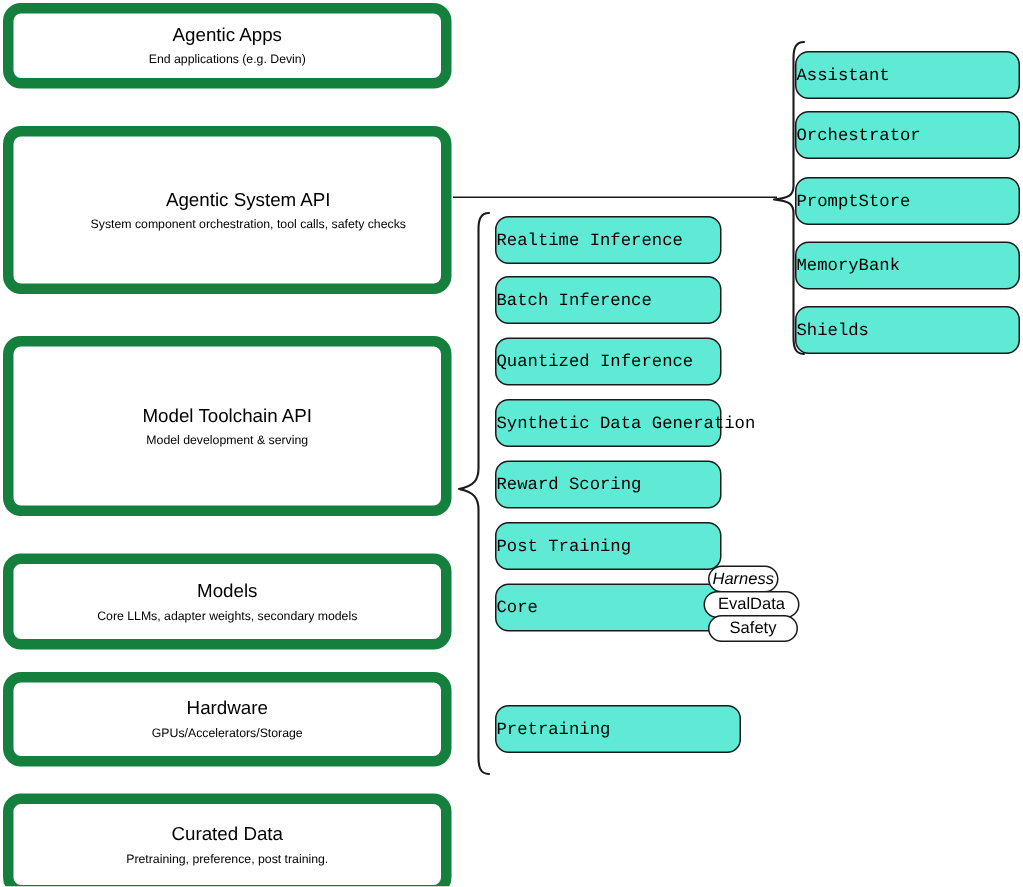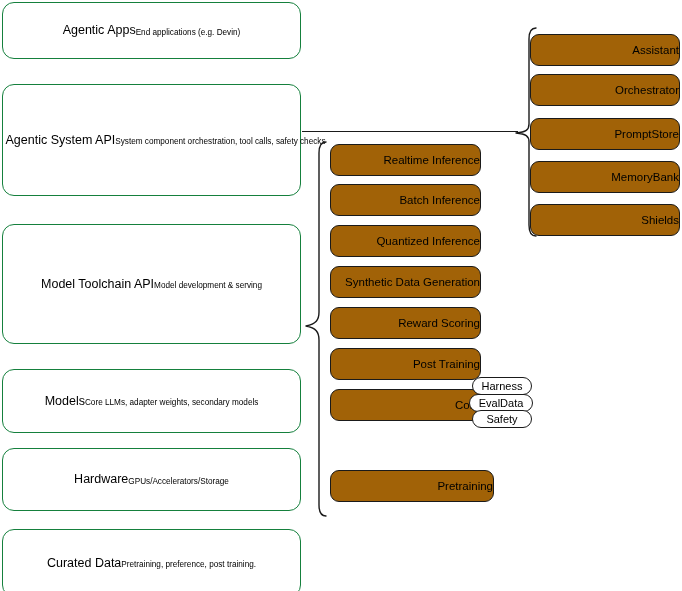--- a/index.html
+++ b/index.html
@@ -15,24 +15,24 @@
     position: relative;
     width: 682px;
     height: 591px;
     background: #ffffff;
     overflow: hidden;
   }
   .box {
     position: absolute;
     box-sizing: border-box;
     background: #ffffff;
-    border: 1px solid #15803d;
+    border: 7px solid #15803d;
     border-radius: 12px;
     display: flex;
-    flex-direction: row;
+    flex-direction: column;
     align-items: center;
     justify-content: center;
     text-align: center;
   }
   .box .title {
     font-size: 12.5px;
     line-height: 15px;
     color: #000000;
     white-space: nowrap;
   }
@@ -41,29 +41,30 @@
     line-height: 11px;
     color: #000000;
     margin-top: 3px;
     white-space: nowrap;
   }
   .layer .title { font-size: 12.5px; }
 
   .chip {
     position: absolute;
     box-sizing: border-box;
-    background: #a16207;
+    background: #5eead4;
     border: 1px solid #1a1a1a;
     border-radius: 9px;
     display: flex;
     align-items: center;
-    justify-content: flex-end;
+    justify-content: flex-start;
     font-size: 11.5px;
     color: #000000;
     white-space: nowrap;
+    font-family: Liberation Mono, monospace;
   }
   .pill {
     position: absolute;
     box-sizing: border-box;
     background: #ffffff;
     border: 1px solid #1a1a1a;
     border-radius: 999px;
     display: flex;
     align-items: center;
     justify-content: center;
@@ -150,21 +151,21 @@
   <div class="chip" style="left:330px; top:348px; width:151px; height:32px;">
     <span>Post Training</span>
   </div>
   <div class="chip" style="left:330px; top:389px; width:151px; height:32px;">
     <span>Core</span>
   </div>
   <div class="chip" style="left:330px; top:470px; width:164px; height:32px;">
     <span>Pretraining</span>
   </div>
 
-  <div class="pill" style="left:472px; top:377px; width:60px; height:18px;">
+  <div class="pill" style="left:472px; top:377px; width:47px; height:18px;font-style:italic;">
     <span>Harness</span>
   </div>
   <div class="pill" style="left:469px; top:394px; width:64px; height:18px;">
     <span>EvalData</span>
   </div>
   <div class="pill" style="left:472px; top:410px; width:60px; height:18px;">
     <span>Safety</span>
   </div>
 
   <div class="chip" style="left:530px; top:34px; width:150px; height:32px;">

